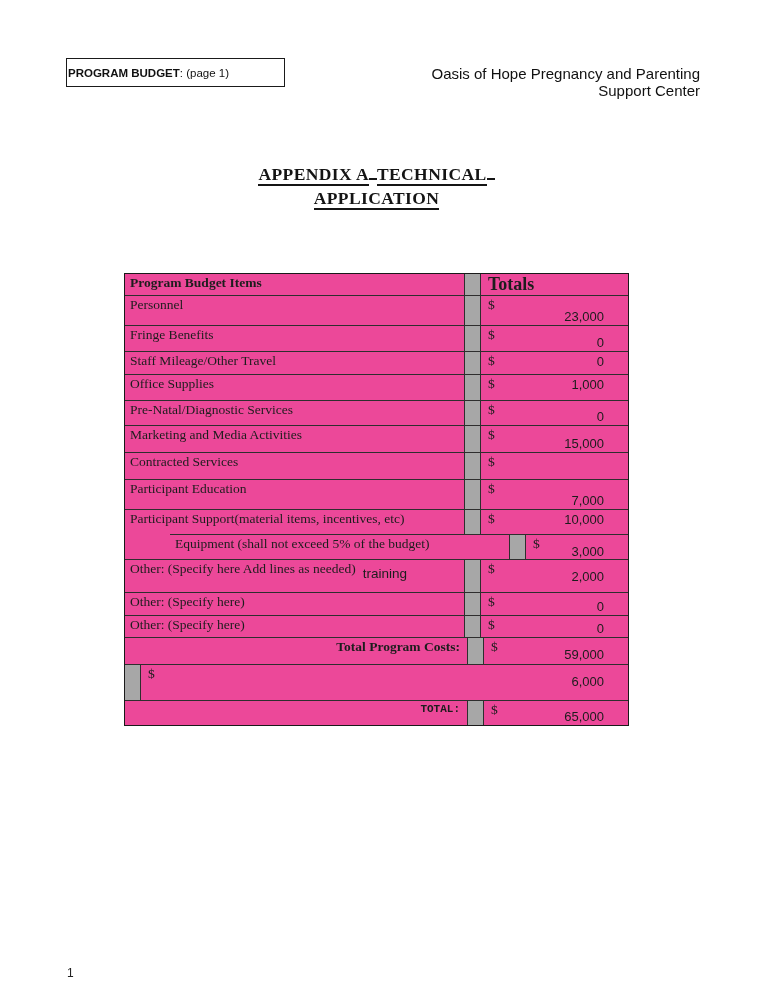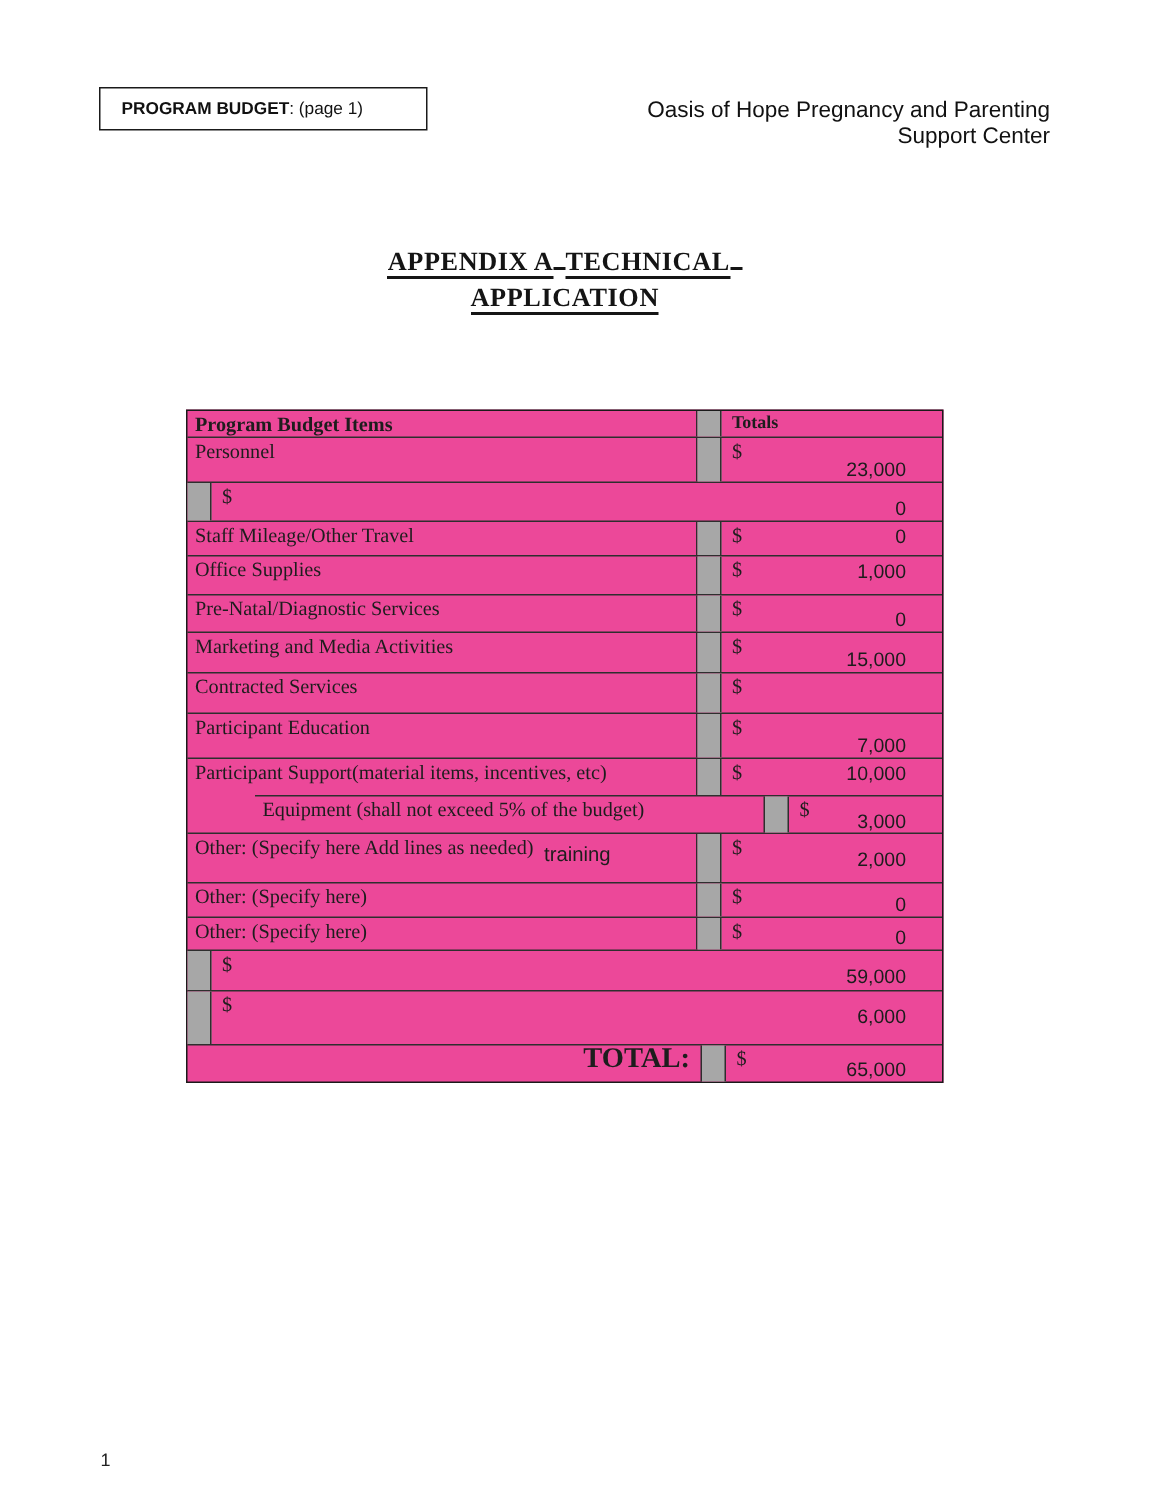--- a/index.html
+++ b/index.html
@@ -4,21 +4,21 @@
 <style>
   html,body{margin:0;padding:0;}
   body{
     width:772px;height:1000px;position:relative;background:#ffffff;
     font-family:"Liberation Serif", serif;color:#1d1d1d;overflow:hidden;
   }
   
   .hdr-box{
     position:absolute;left:66px;top:58px;width:219px;height:29px;
     border:1.5px solid #1a1a1a;display:flex;align-items:center;box-sizing:border-box;
-    padding-left:14px;
+    padding-left:1px;
     font-family:"Liberation Sans", sans-serif;font-size:11.5px;color:#111;
     white-space:nowrap;
   }
   .hdr-box .b{font-weight:bold;}
   .org-name{
     position:absolute;left:400px;top:65px;width:300px;text-align:right;
     font-family:"Liberation Sans", sans-serif;font-size:15px;color:#111;
   }
   
   .title-block{position:absolute;left:0;top:161px;width:753px;text-align:center;color:#141414;}
@@ -41,24 +41,24 @@
   .cell-total{flex:1;position:relative;}
   .dollar{position:absolute;left:7px;top:1px;font-size:13.5px;color:#1d1d1d;}
   .val{
     position:absolute;left:0;right:24px;text-align:right;
     font-family:"Liberation Sans", sans-serif;font-size:13px;color:#1c1c1c;
   }
   .v-top .val{top:2px;}
   .v-mid .val{top:9px;}
   .v-low .val{bottom:1px;}
   .hrow .cell-label,.hrow .cell-total{font-weight:bold;}
-  .hrow .cell-total{padding-left:7px;font-size:12px;font-family:Liberation Serif, serif;}
+  .hrow .cell-total{padding-left:7px;font-size:18px;font-family:Liberation Serif, serif;}
   .lbl-right{text-align:right;font-weight:bold;padding-right:7px;}
   .lbl-bold-left{font-weight:bold;padding-left:13px;line-height:17px;padding-top:2px;}
-  .lbl-total{font-size:19px;}
+  .lbl-total{font-size:11px;font-family:Liberation Mono, monospace;}
   .filled-word{
     font-family:"Liberation Sans", sans-serif;font-size:13.5px;display:inline-block;
     transform:translateY(5px);margin-left:7px;
   }
   
   .rh0{min-height:15px;}  .rh1{min-height:29px;}  .rh2{min-height:25px;}
   .rh3{min-height:22px;}  .rh4{min-height:25px;}  .rh5{min-height:24px;}
   .rh6{min-height:26px;}  .rh7{min-height:26px;}  .rh8{min-height:29px;}
   .rh9{min-height:24px;}  .rh10{min-height:24px;margin-left:45px;} .rh11{min-height:32px;}
   .rh12{min-height:22px;} .rh13{min-height:21px;} .rh14{min-height:26px;}
@@ -94,20 +94,21 @@
   <div class="t-row rh1 v-low">
     <div class="cell-label">Personnel</div>
     <div class="cell-gray"></div>
     <div class="cell-total">
       <span class="dollar">$</span>
       <span class="val">23,000</span>
     </div>
   </div>
 
   <div class="t-row rh2 v-low">
+    <div class="cell-label">Fringe Benefits</div>
     <div class="cell-gray"></div>
     <div class="cell-total">
       <span class="dollar">$</span>
       <span class="val">0</span>
     </div>
   </div>
 
   <div class="t-row rh3 v-top">
     <div class="cell-label">Staff Mileage/Other Travel</div>
     <div class="cell-gray"></div>
@@ -201,20 +202,21 @@
   <div class="t-row rh13 v-low">
     <div class="cell-label">Other: (Specify here)</div>
     <div class="cell-gray"></div>
     <div class="cell-total">
       <span class="dollar">$</span>
       <span class="val">0</span>
     </div>
   </div>
 
   <div class="t-row rh14 v-mid">
+    <div class="cell-label lbl-right">Total Program Costs:</div>
     <div class="cell-gray"></div>
     <div class="cell-total">
       <span class="dollar">$</span>
       <span class="val">59,000</span>
     </div>
   </div>
 
   <div class="t-row rh15 v-mid">
     <div class="cell-gray"></div>
     <div class="cell-total">

